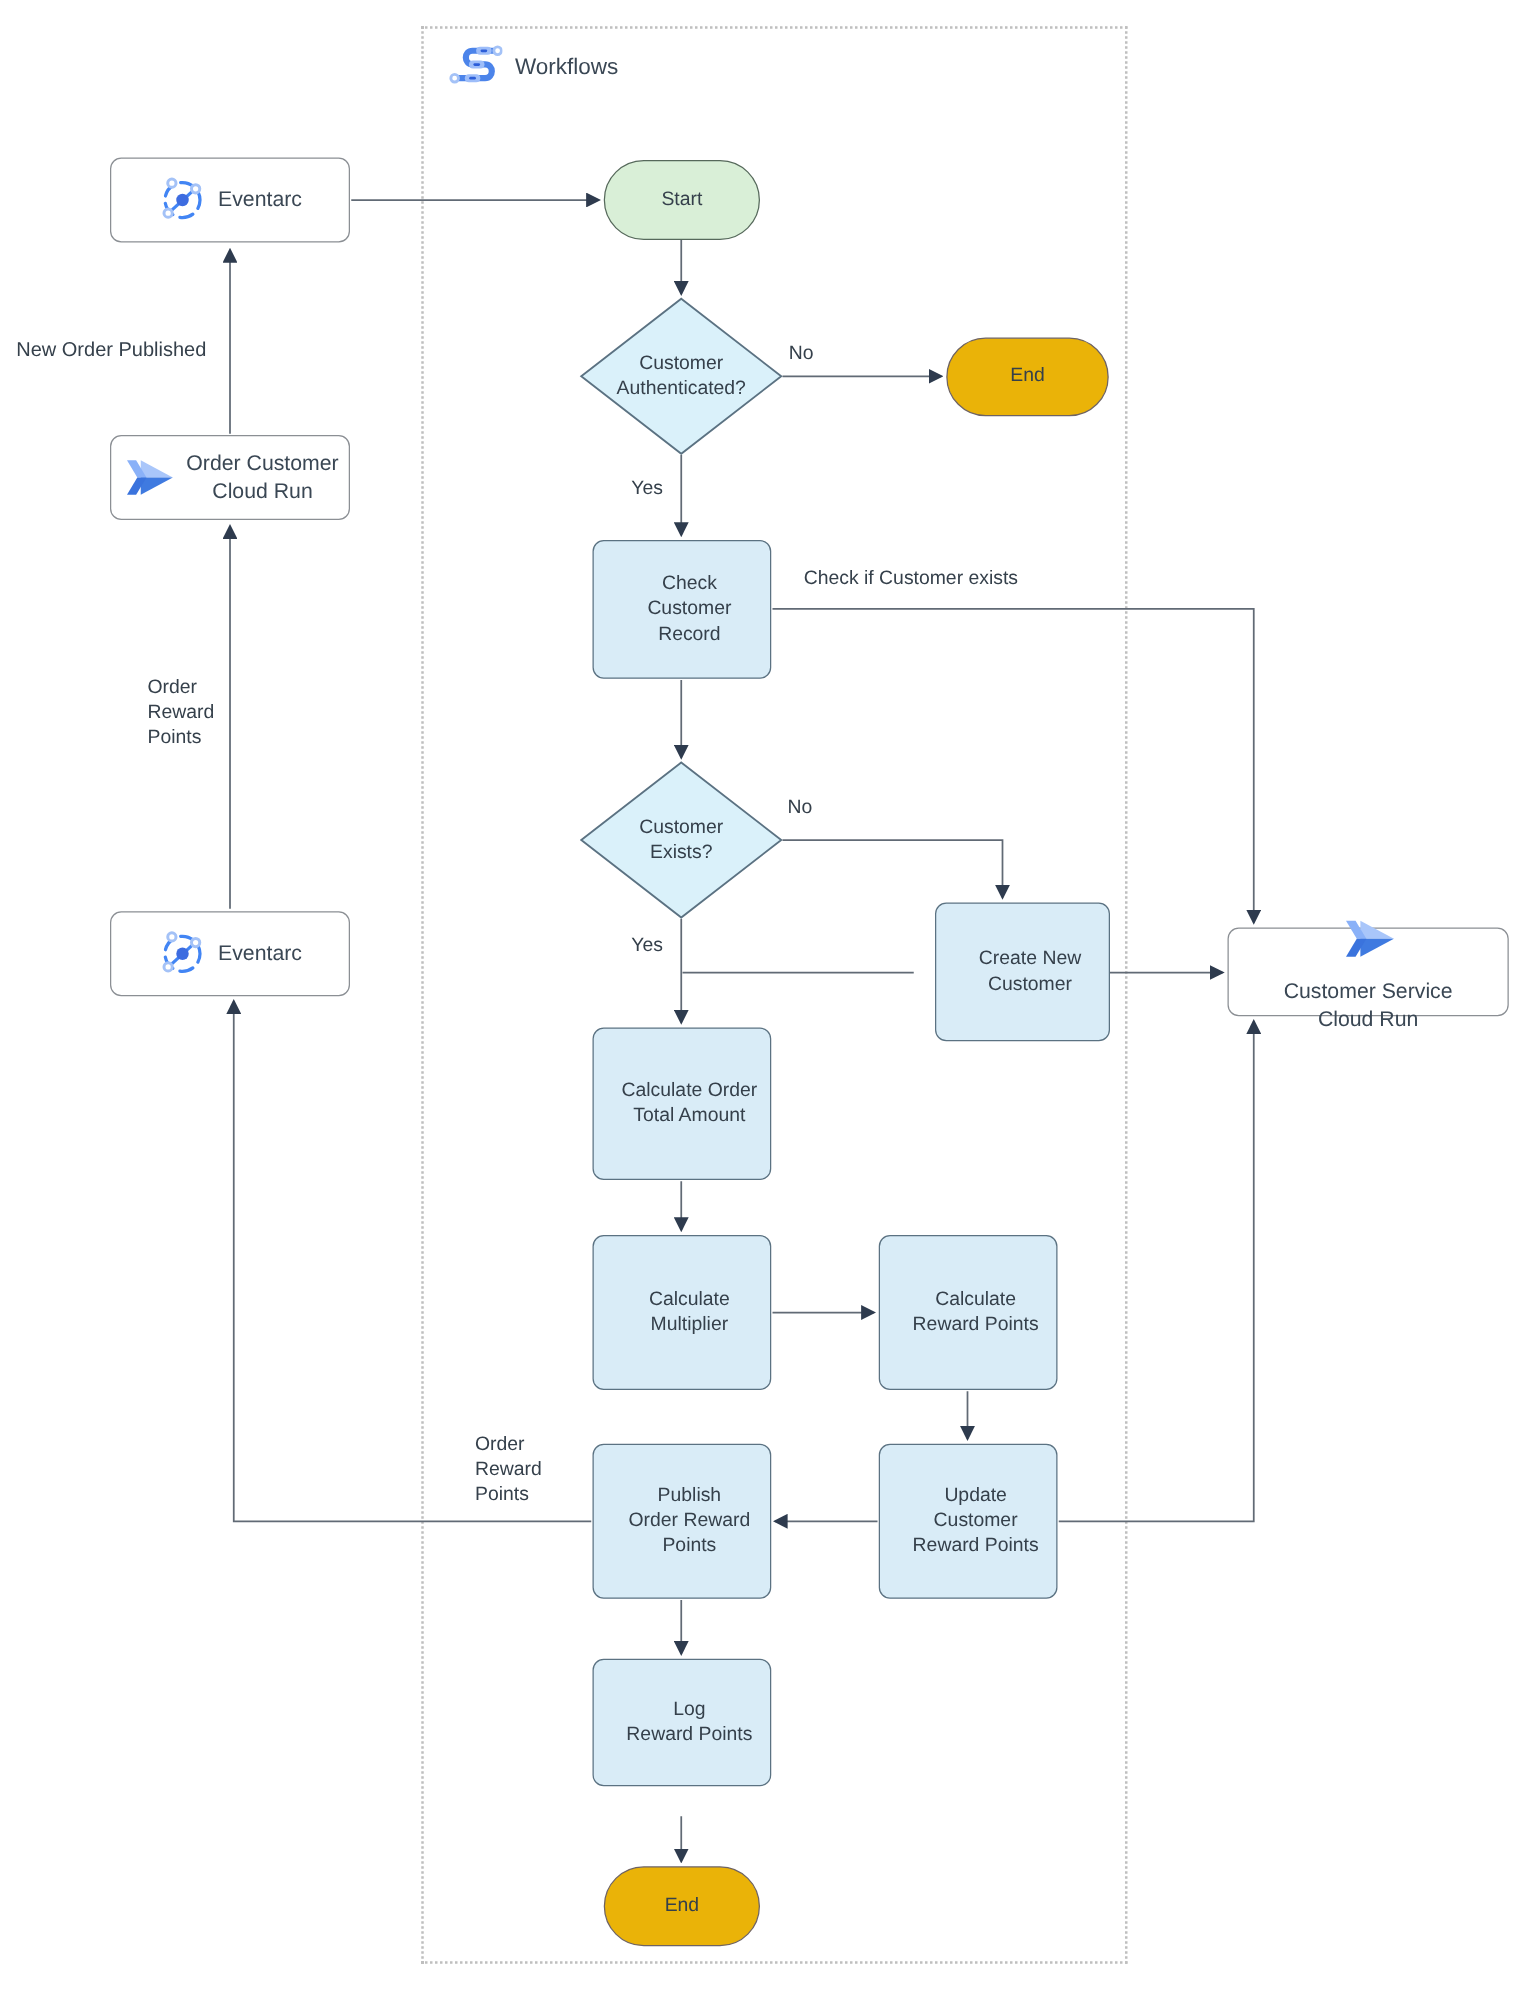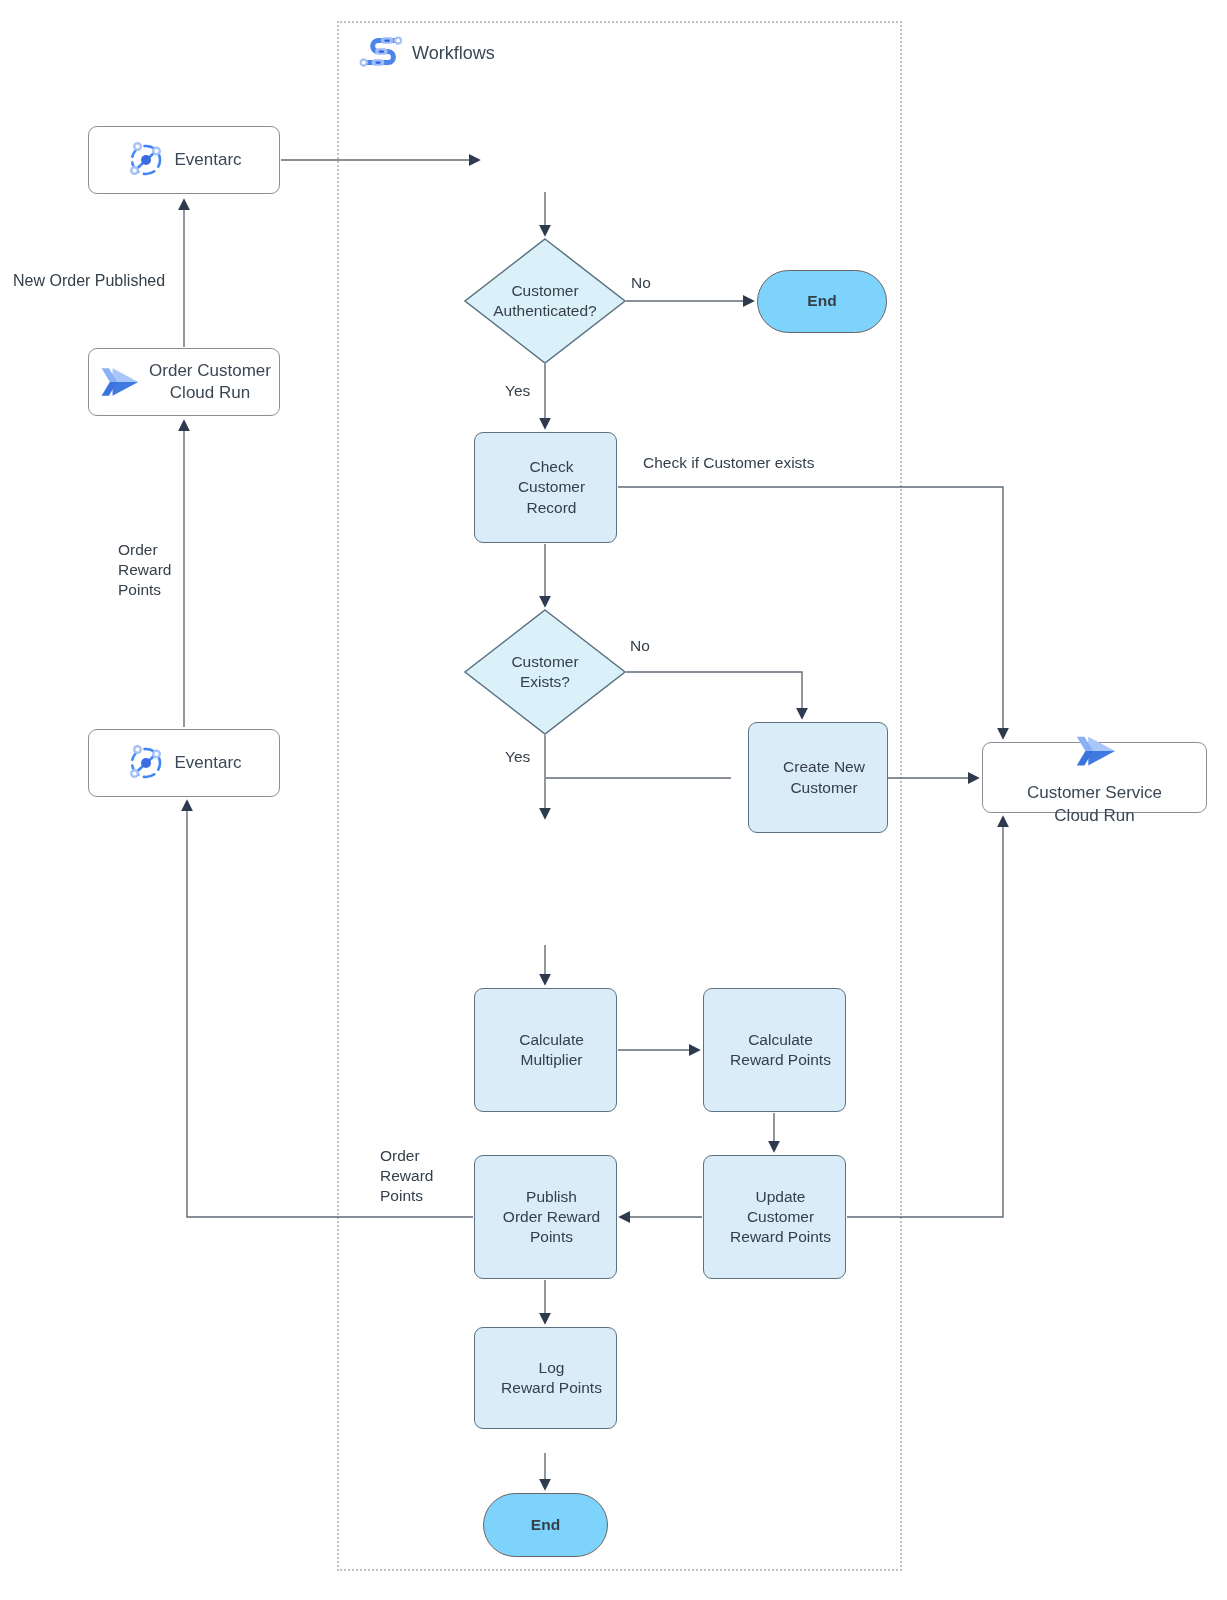--- a/index.html
+++ b/index.html
@@ -15,21 +15,21 @@
   .wf-header{position:absolute;left:356px;top:32px;display:flex;align-items:center;gap:10px;z-index:4;}
   .wf-header .t{font-size:18px;color:#3a4754;}
   .node{
     position:absolute;display:flex;align-items:center;justify-content:center;
     box-sizing:border-box;text-align:center;white-space:pre-line;line-height:1.3;
     font-size:15.5px;z-index:3;
   }
   .proc{background:#d9ecf7;border:1.5px solid #5b7282;border-radius:9px;padding-left:12px;}
   .pill{border-radius:34px;}
   .start{background:#d9efd7;border:1.5px solid #56695b;}
-  .end{background:#7dd3fc;border:1.5px solid #6e6363;font-weight:bold;}
+  .end{background:#eab308;border:1.5px solid #6e6363;}
   .svc{
     background:#ffffff;border:1.5px solid #8b8f94;border-radius:9px;
     font-size:17px;color:#3a4754;display:flex;gap:8px;align-items:center;justify-content:center;
   }
   .dtext{position:absolute;display:flex;align-items:center;justify-content:center;
     text-align:center;white-space:pre-line;line-height:1.3;font-size:15.5px;z-index:3;}
   .elabel{position:absolute;font-size:15.5px;line-height:1.3;white-space:pre-line;z-index:4;color:#35404b;}
   .icon{display:inline-flex;align-items:center;justify-content:center;flex:0 0 auto;}
 </style>
 </head>
@@ -137,20 +137,23 @@
         <polygon points="17,9 45,24 17,24" fill="#a9c6fa"></polygon>
         <polygon points="17,24 45,24 17,39" fill="#3f7ae0"></polygon>
         <polygon points="5,9 13,9 22,24 14,24" fill="#8ab1f8"></polygon>
         <polygon points="14,24 22,24 13,39 5,39" fill="#3a73dd"></polygon>
       </svg>
     </span>
     <span>Customer Service
 Cloud Run</span>
   </div>
 
+  <div class="node pill start" style="left:483px;top:128px;width:125px;height:64px;">
+    <span>Start</span>
+  </div>
 
   <div class="dtext" style="left:465px;top:239px;width:160px;height:124px;">
     <span>Customer
 Authenticated?</span>
   </div>
 
   <div class="node pill end" style="left:757px;top:270px;width:130px;height:63px;">
     <span>End</span>
   </div>
 
@@ -163,20 +166,24 @@
   <div class="dtext" style="left:465px;top:610px;width:160px;height:124px;">
     <span>Customer
 Exists?</span>
   </div>
 
   <div class="node proc" style="left:748px;top:722px;width:140px;height:111px;">
     <span>Create New
 Customer</span>
   </div>
 
+  <div class="node proc" style="left:474px;top:822px;width:143px;height:122px;">
+    <span>Calculate Order
+Total Amount</span>
+  </div>
 
   <div class="node proc" style="left:474px;top:988px;width:143px;height:124px;">
     <span>Calculate
 Multiplier</span>
   </div>
 
   <div class="node proc" style="left:703px;top:988px;width:143px;height:124px;">
     <span>Calculate
 Reward Points</span>
   </div>

